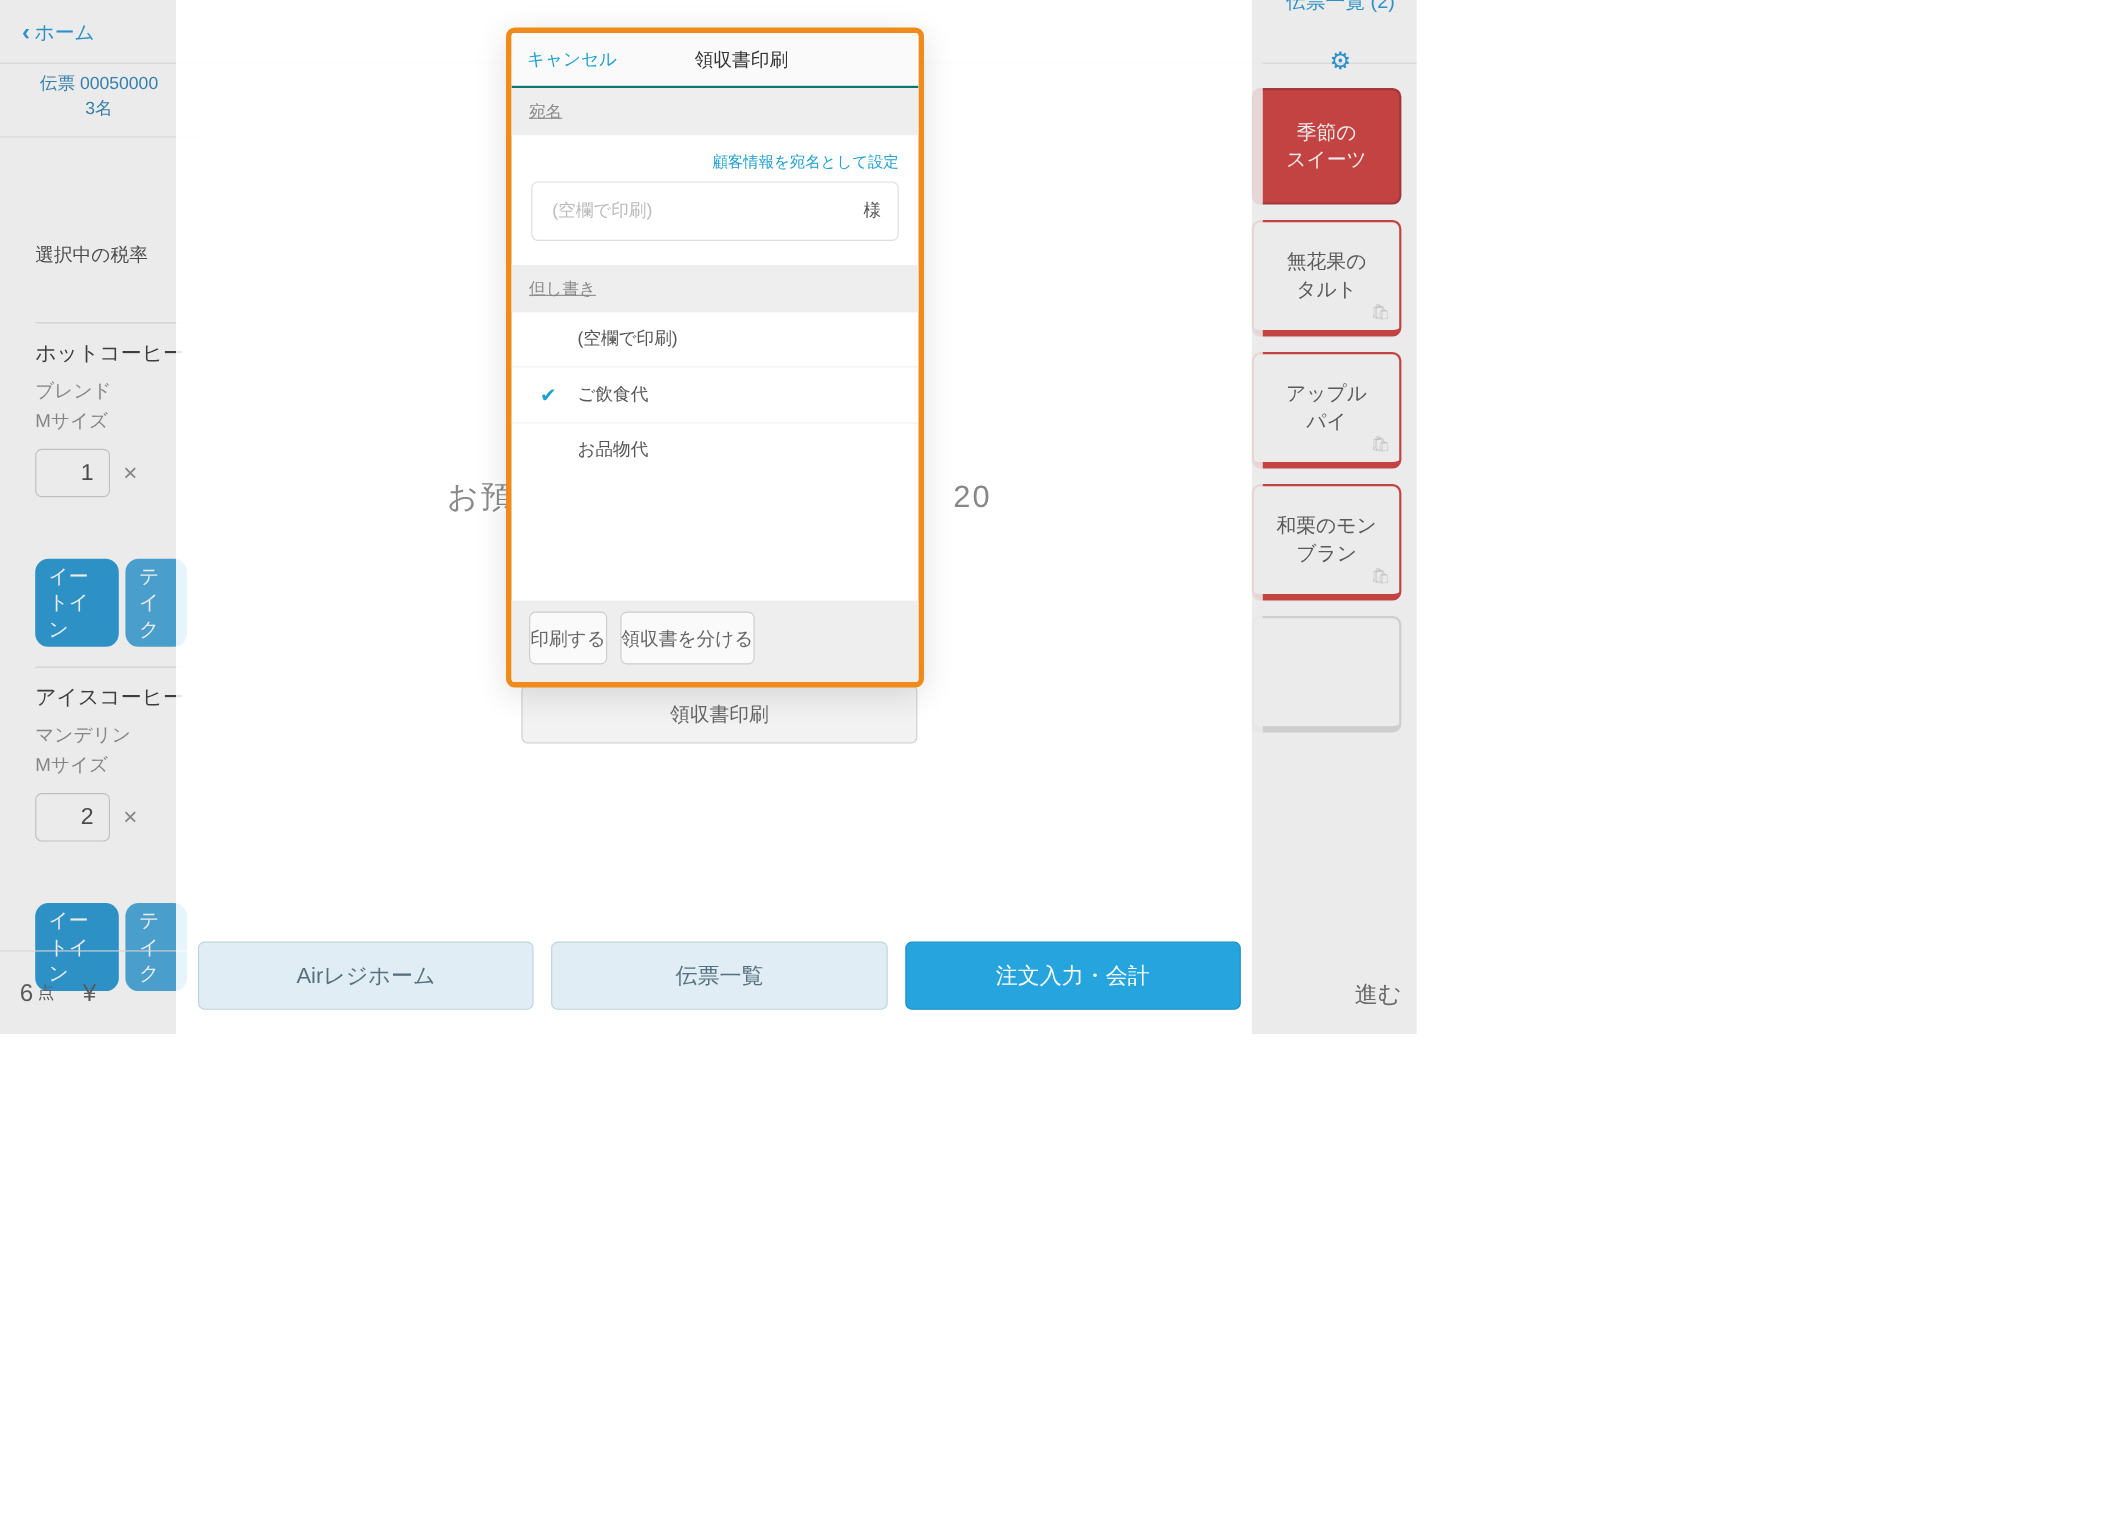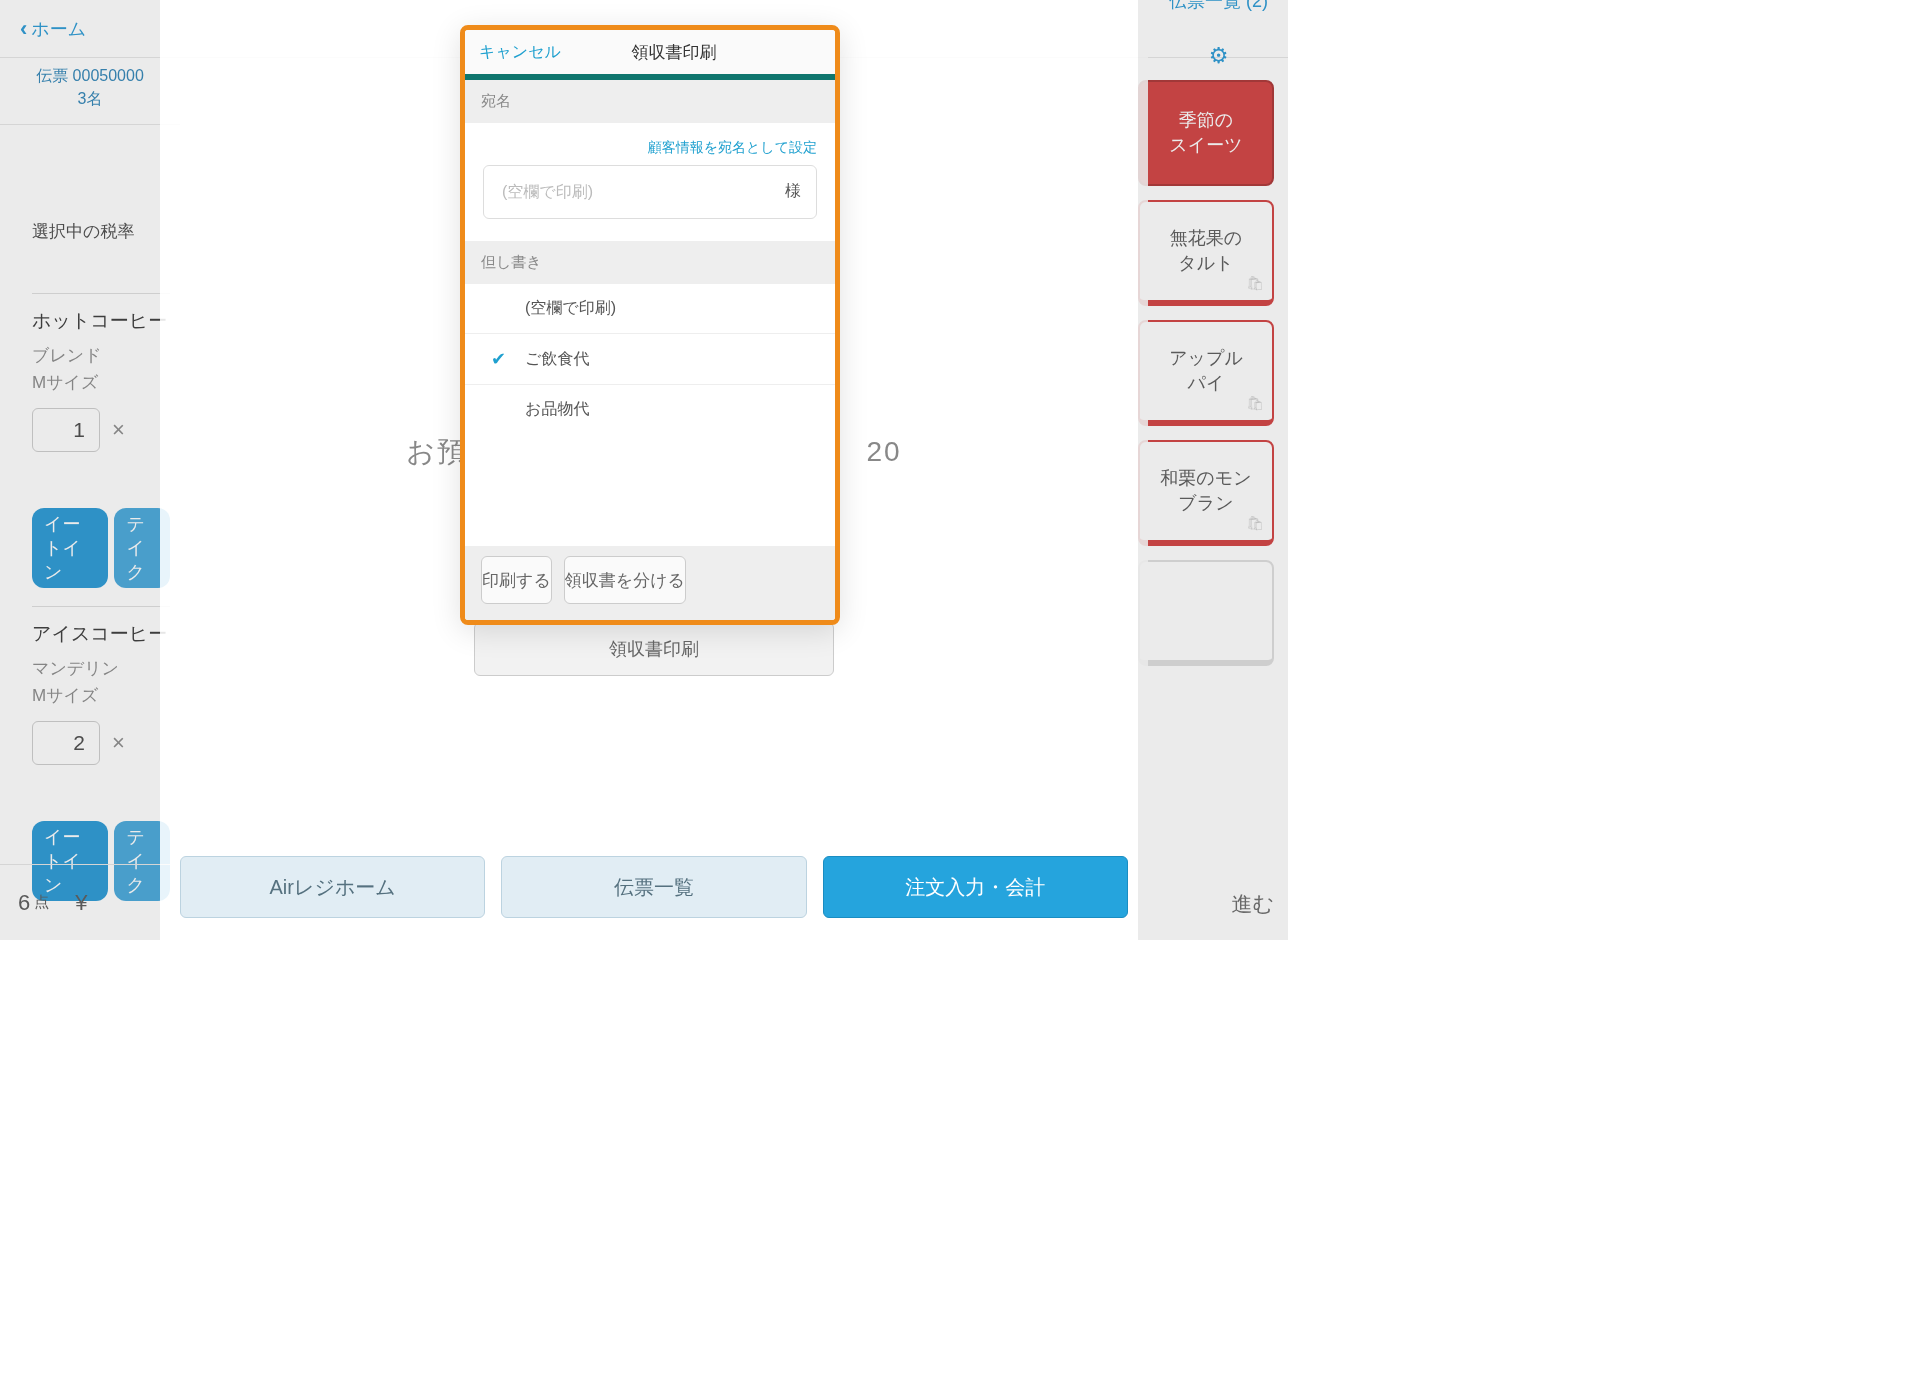--- a/index.html
+++ b/index.html
@@ -181,29 +181,29 @@
       display: flex;
       flex-direction: column;
       overflow: hidden;
       box-shadow: 0 6px 30px rgba(0,0,0,0.12);
     }
     .modal-header {
       height: 50px;
       display: flex;
       align-items: center;
       position: relative;
-      border-bottom: 6px solid #0f766e;
+      border-bottom: 2px solid #0f766e;
       background: #fafafa;
       padding-left: 48px;
     }
     .modal-cancel { position: absolute; left: 14px; color: #1fa0cf; font-size: 16px; }
     .modal-title { width: 100%; text-align: center; color: #333; font-size: 17px; font-weight: 500; }
 
     .section-label {
-      background: #eee; color: #888; font-size: 15px; padding: 12px 16px;
+      background: #eee; color: #888; font-size: 15px; padding: 12px 16px; text-decoration: underline;
     }
     .cust-link-row {
       text-align: right; padding: 16px 18px 8px; color: #1fa0cf; font-size: 14px;
     }
     .addressee-input-wrap { padding: 0 18px 22px; position: relative; }
     .addressee-input {
       width: 100%; height: 54px; border: 1px solid #ddd; border-radius: 6px;
       padding: 0 46px 0 18px; font-size: 16px; color: #333;
     }
     .addressee-input::placeholder { color: #bbb; }

